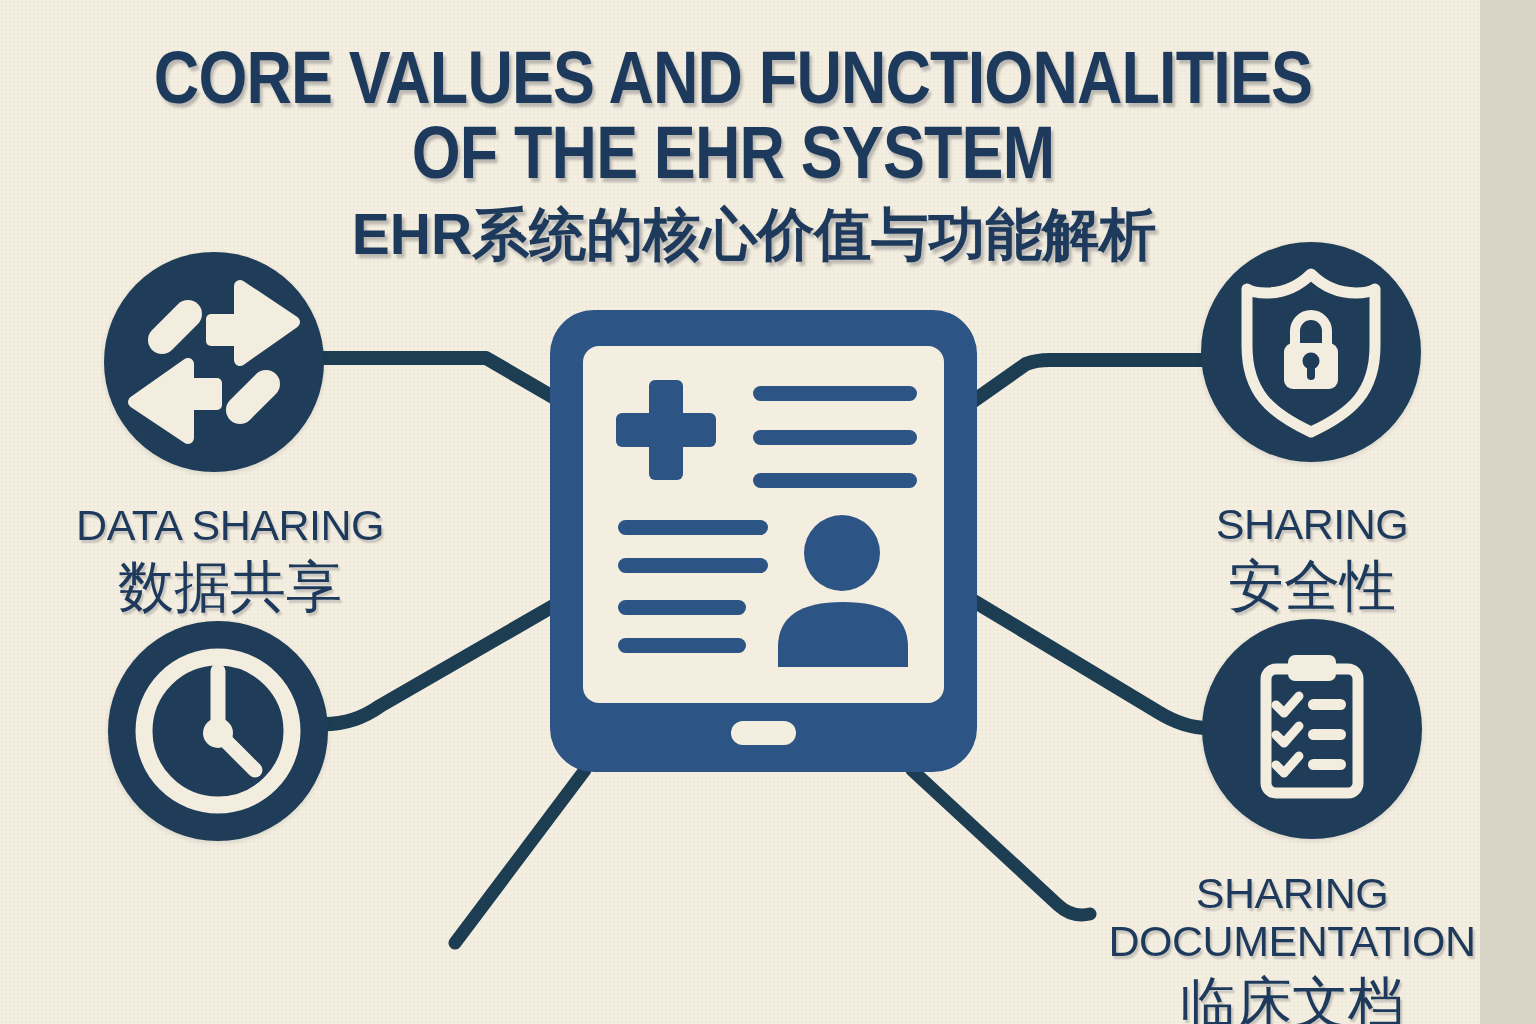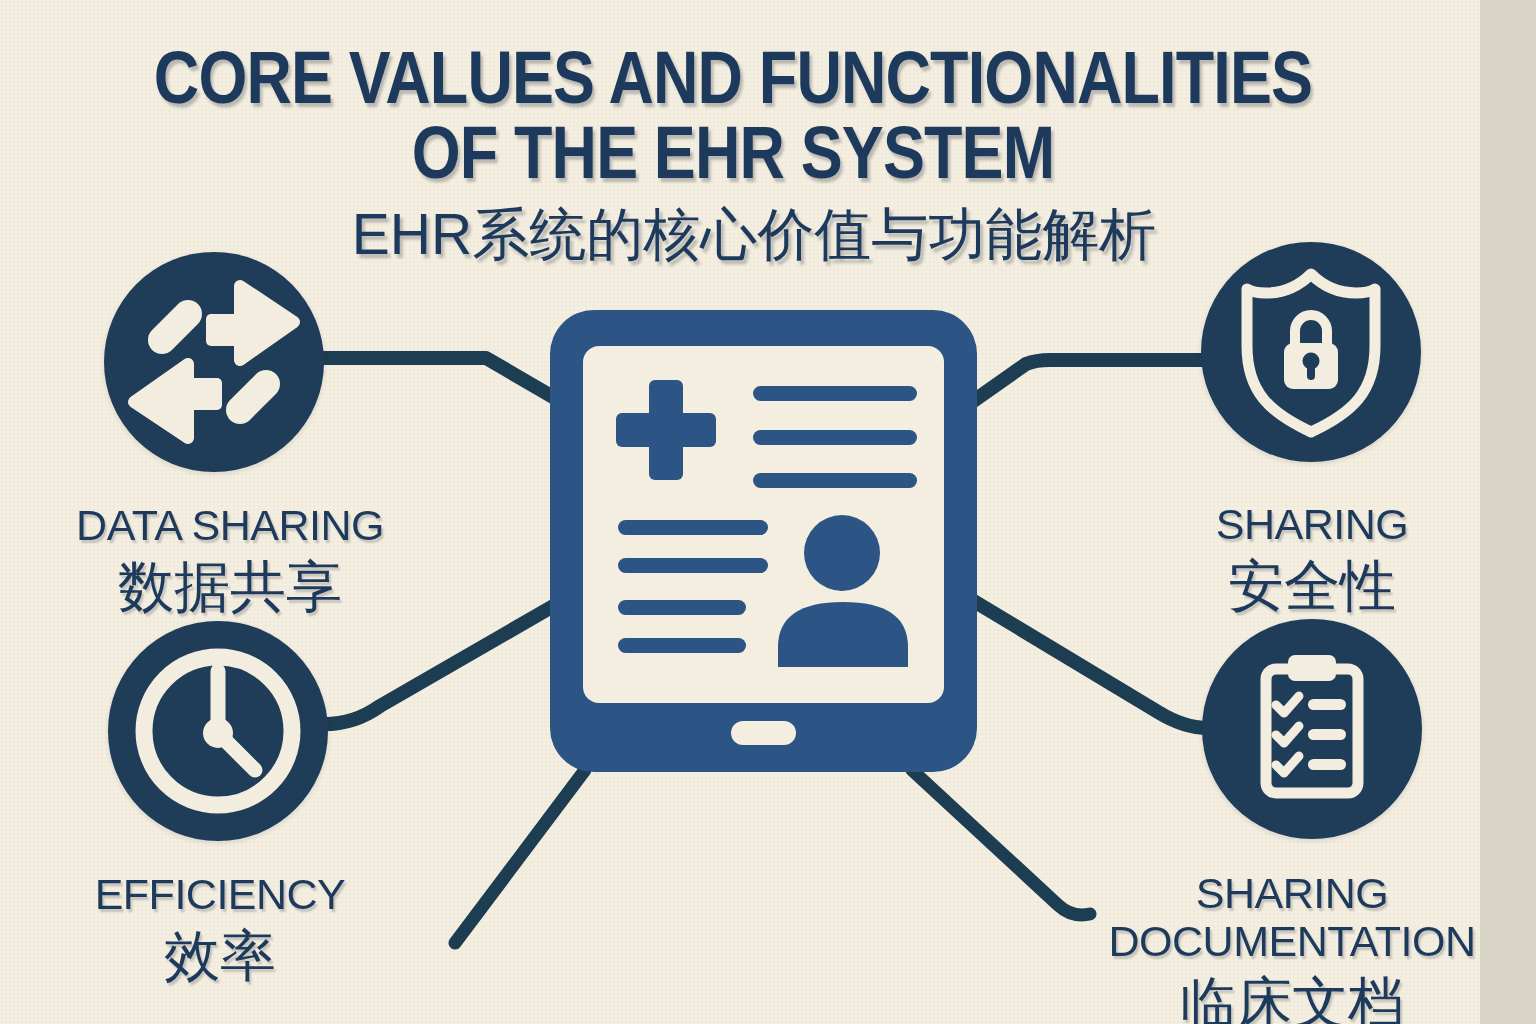--- a/index.html
+++ b/index.html
@@ -11,21 +11,21 @@
     font-family:"Liberation Sans", sans-serif;
     color:#1d3a5c;
   }
   .header{position:absolute;left:0;top:40px;width:1466px;text-align:center;}
   .title{
     margin:0;font-size:74px;line-height:1.02;font-weight:700;letter-spacing:-1px;
     color:#1d3a5c;transform:scaleX(0.85);transform-origin:50% 0;
     text-shadow:3px 4px 3px rgba(45,45,60,0.28);
   }
   .subtitle{
-    margin:14px 0 12px 42px;font-size:57px;line-height:1.05;font-weight:400;
+    margin:14px 0 12px 42px;font-size:57px;line-height:1.05;font-weight:700;
     color:#1d3a5c;text-shadow:3px 4px 3px rgba(45,45,60,0.28);
   }
   .connectors{position:absolute;left:0;top:0;}
   .node-circle{
     position:absolute;width:220px;height:220px;border-radius:50%;
     background:#1f3c58;display:flex;align-items:center;justify-content:center;
     box-shadow:0 2px 5px rgba(30,40,60,0.12);
   }
   .node-label{
     position:absolute;text-align:center;font-weight:400;color:#1d3a5c;
@@ -118,24 +118,20 @@
   <div class="node-circle pos-bl">
     <svg width="220" height="220" viewBox="0 0 220 220">
       <circle cx="110" cy="110" r="74" fill="none" stroke="#f2edde" stroke-width="17"></circle>
       <g stroke="#f2edde" stroke-width="15" stroke-linecap="round">
         <line x1="110" y1="112" x2="110" y2="50"></line>
         <line x1="110" y1="112" x2="147" y2="149"></line>
       </g>
       <circle cx="110" cy="112" r="15" fill="#f2edde"></circle>
     </svg>
   </div>
-  <div class="node-label lab-bl">
-    <div class="label-en">EFFICIENCY</div>
-    <div class="label-zh">效率</div>
-  </div>
 
   <div class="node-circle pos-tr">
     <svg width="220" height="220" viewBox="0 0 220 220">
       <path d="M 110 32 C 123 45 139 51 155 51 C 162 51 169 50 174 47 L 174 104 C 174 150 151 171 110 190 C 69 171 46 150 46 104 L 46 47 C 51 50 58 51 65 51 C 81 51 97 45 110 32 Z" fill="none" stroke="#f2edde" stroke-width="11" stroke-linejoin="round"></path>
       <path d="M 94 103 L 94 89 A 16 16 0 0 1 126 89 L 126 103" fill="none" stroke="#f2edde" stroke-width="10"></path>
       <rect x="83" y="101" width="54" height="46" rx="9" fill="#f2edde"></rect>
       <g fill="#1f3c58">
         <circle cx="110" cy="119" r="8.5"></circle>
         <rect x="106" y="121" width="8" height="17" rx="4"></rect>
       </g>

